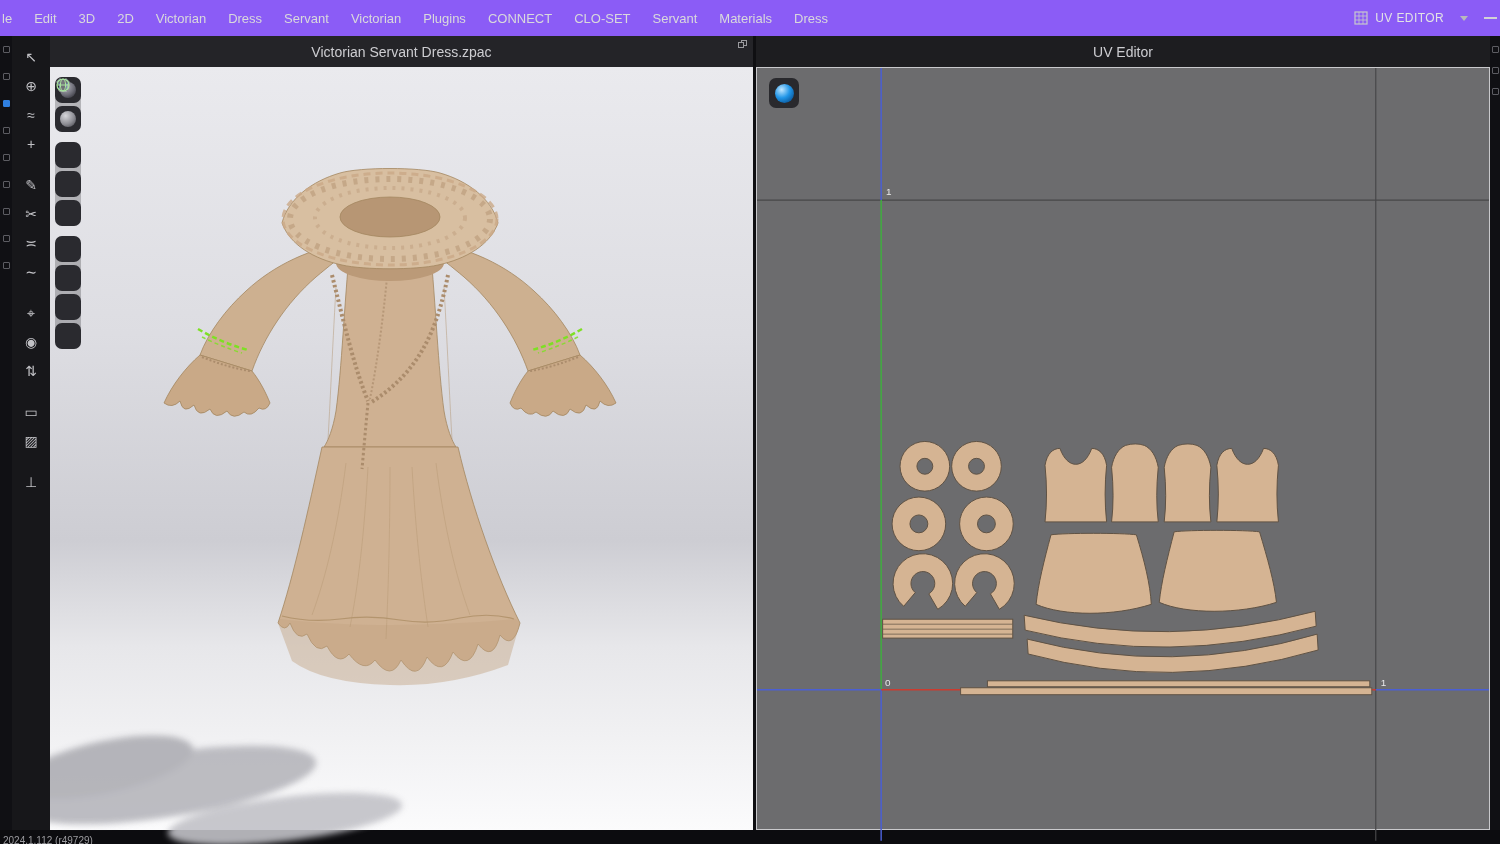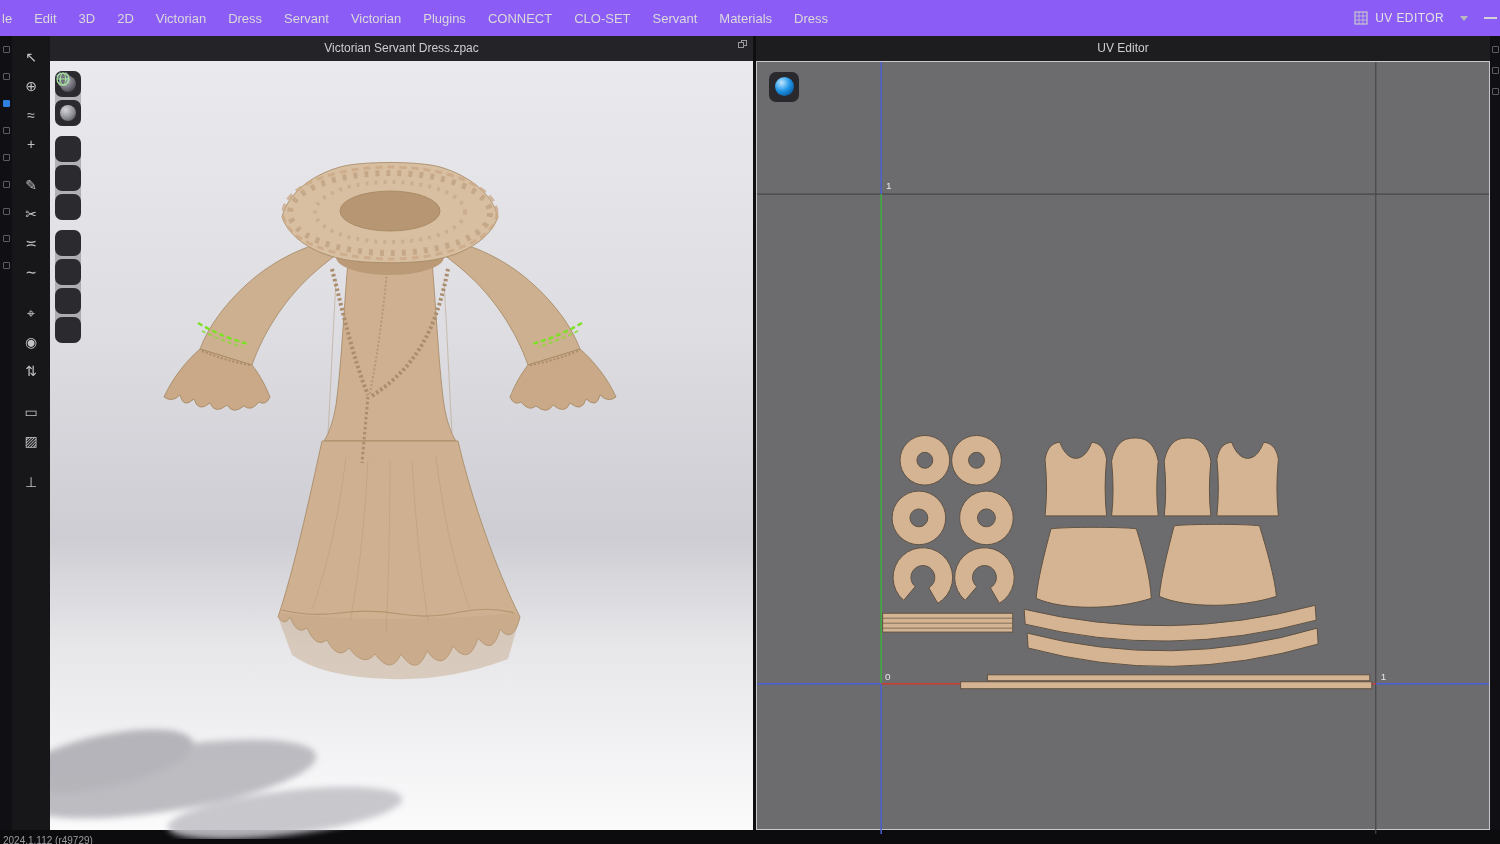--- a/index.html
+++ b/index.html
@@ -29,21 +29,21 @@
   .mini-icon.active { background:#2f7fe0; border-color:#2f7fe0; }
 
   .toolcol { width:38px; background:#17171a; display:flex; flex-direction:column; align-items:center;
              padding-top:8px; gap:3px; }
   .tool-btn { width:30px; height:26px; border-radius:4px; color:#c2c2c6; font-size:14px;
               display:flex; align-items:center; justify-content:center; }
   .tool-btn.gap { margin-top:12px; }
 
   
   .viewport { width:703px; display:flex; flex-direction:column; background:#17171a; }
-  .panel-titlebar { height:25px; background:#242428; color:#cdcdd1; font-size:12px;
+  .panel-titlebar { height:32px; background:#242428; color:#cdcdd1; font-size:14px;
                     display:flex; align-items:center; justify-content:center; position:relative; }
   .panel-titlebar.uv { background:#1d1d20; }
   .float-win-icon { position:absolute; right:6px; top:4px; width:9px; height:8px; }
   .float-win-icon .b1 { position:absolute; right:0; top:0; width:6px; height:6px; border:1px solid #9a9a9e; }
   .float-win-icon .b2 { position:absolute; left:0; bottom:0; width:6px; height:6px; border:1px solid #9a9a9e; background:#242428; }
   .canvas3d { position:relative; height:778px;
     background:linear-gradient(180deg,#eaeaee 0%, #dddde2 35%, #cdcdd3 62%, #e7e7ea 76%, #fbfbfc 100%); }
   .canvas3d svg { position:absolute; inset:0; }
 
   .float-toolbar { position:absolute; left:5px; top:10px; display:flex; flex-direction:column; gap:10px; }

